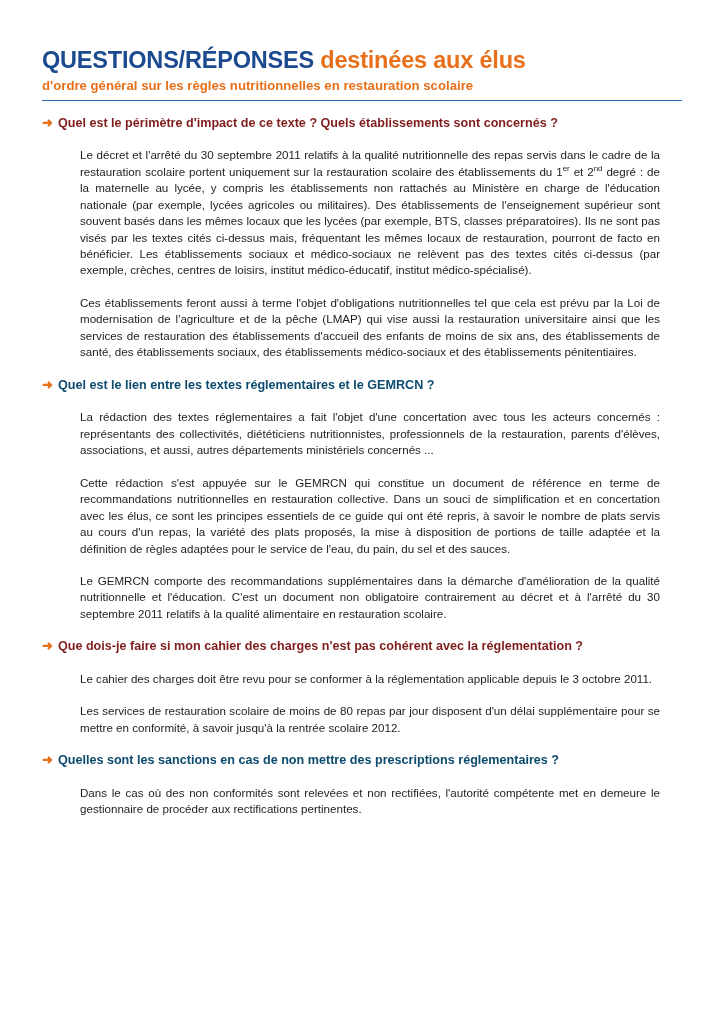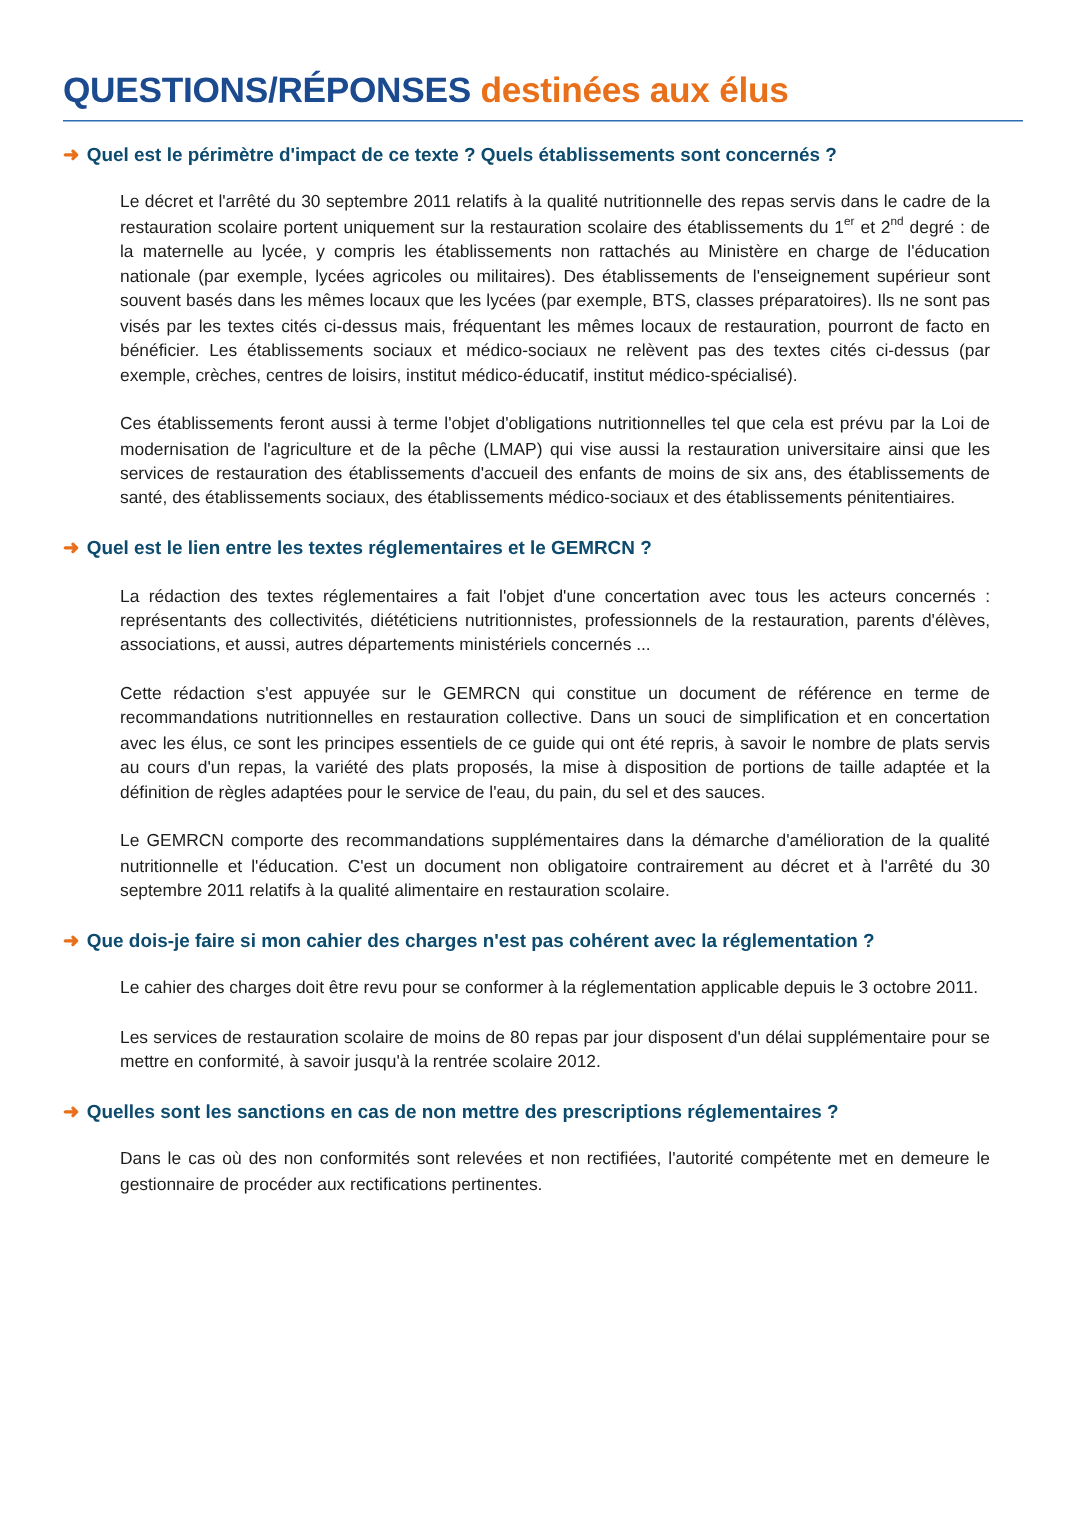--- a/index.html
+++ b/index.html
@@ -62,21 +62,21 @@
     margin-bottom: 7px;
   }
   .q-arrow {
     color: #e8701a;
     font-size: 13px;
     font-weight: bold;
     margin-right: 5px;
     flex: 0 0 auto;
     line-height: 1.28;
   }
-  .q-blue .q-text { color: #0c4a6e; }
+  .q-blue .q-text { color: #7f1d1d; }
   .q-orange .q-text { color: #0c4a6e; }
   .q-text {
     display: block;
     max-width: 610px;
   }
   .answer {
     margin-left: 22px;
     margin-right: 6px;
   }
   .answer p {
@@ -96,20 +96,21 @@
   }
 </style>
 </head>
 <body>
 
 <div class="page">
 
   <h1 class="doc-title">
     <span class="t-blue">QUESTIONS/RÉPONSES </span><span class="t-orange">destinées aux élus</span>
   </h1>
+  <div class="doc-subtitle">d'ordre général sur les règles nutritionnelles en restauration scolaire</div>
   <hr class="rule">
 
   <div class="qa-block">
     <div class="question q-blue">
       <span class="q-arrow">➜</span>
       <span class="q-text">Quel est le périmètre d'impact de ce texte ? Quels établissements sont concernés ?</span>
     </div>
     <div class="answer">
       <p>Le décret et l'arrêté du 30 septembre 2011 relatifs à la qualité nutritionnelle des repas servis dans le cadre de la restauration scolaire portent uniquement sur la restauration scolaire des établissements du 1<sup>er</sup> et 2<sup>nd</sup> degré : de la maternelle au lycée, y compris les établissements non rattachés au Ministère en charge de l'éducation nationale (par exemple, lycées agricoles ou militaires).  Des établissements de l'enseignement supérieur sont souvent basés dans les mêmes locaux que les lycées (par exemple, BTS, classes préparatoires). Ils ne sont pas visés par les textes cités ci-dessus mais, fréquentant les mêmes locaux de restauration, pourront de facto en bénéficier.  Les établissements sociaux et médico-sociaux ne relèvent pas des textes cités ci-dessus (par exemple, crèches, centres de loisirs, institut médico-éducatif, institut médico-spécialisé).</p>
       <p>Ces établissements feront aussi à terme l'objet d'obligations nutritionnelles tel que cela est prévu par la Loi de modernisation de l'agriculture et de la pêche (LMAP) qui vise aussi la  restauration universitaire ainsi que les services de restauration des établissements d'accueil des enfants de moins de six ans, des établissements de santé, des établissements sociaux, des établissements médico-sociaux et des établissements pénitentiaires.</p>

